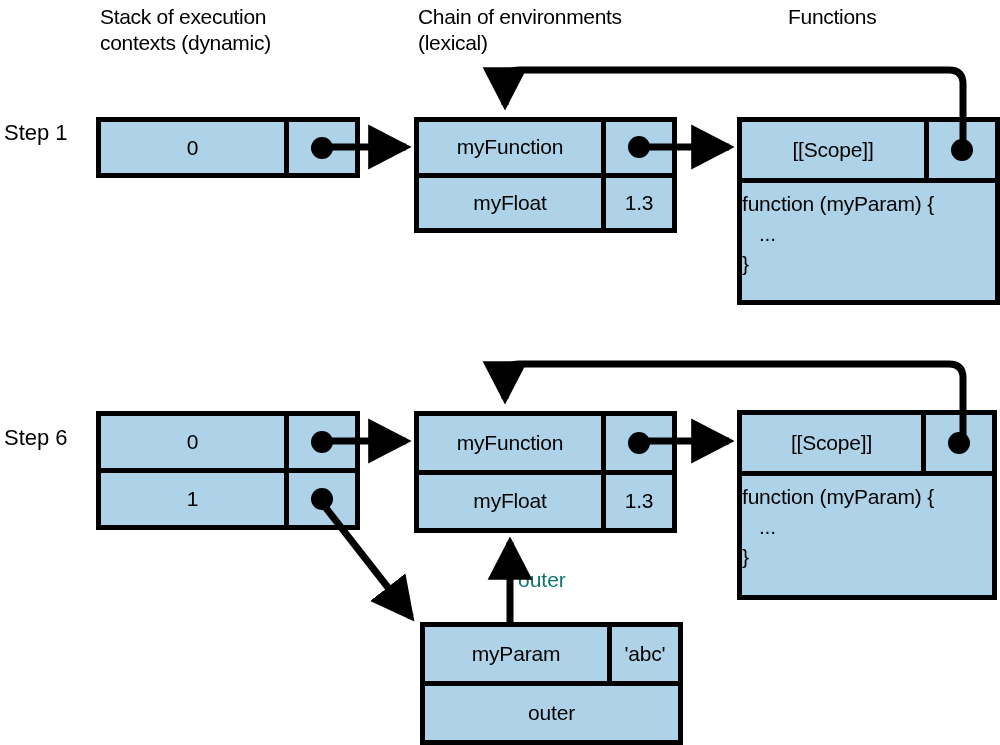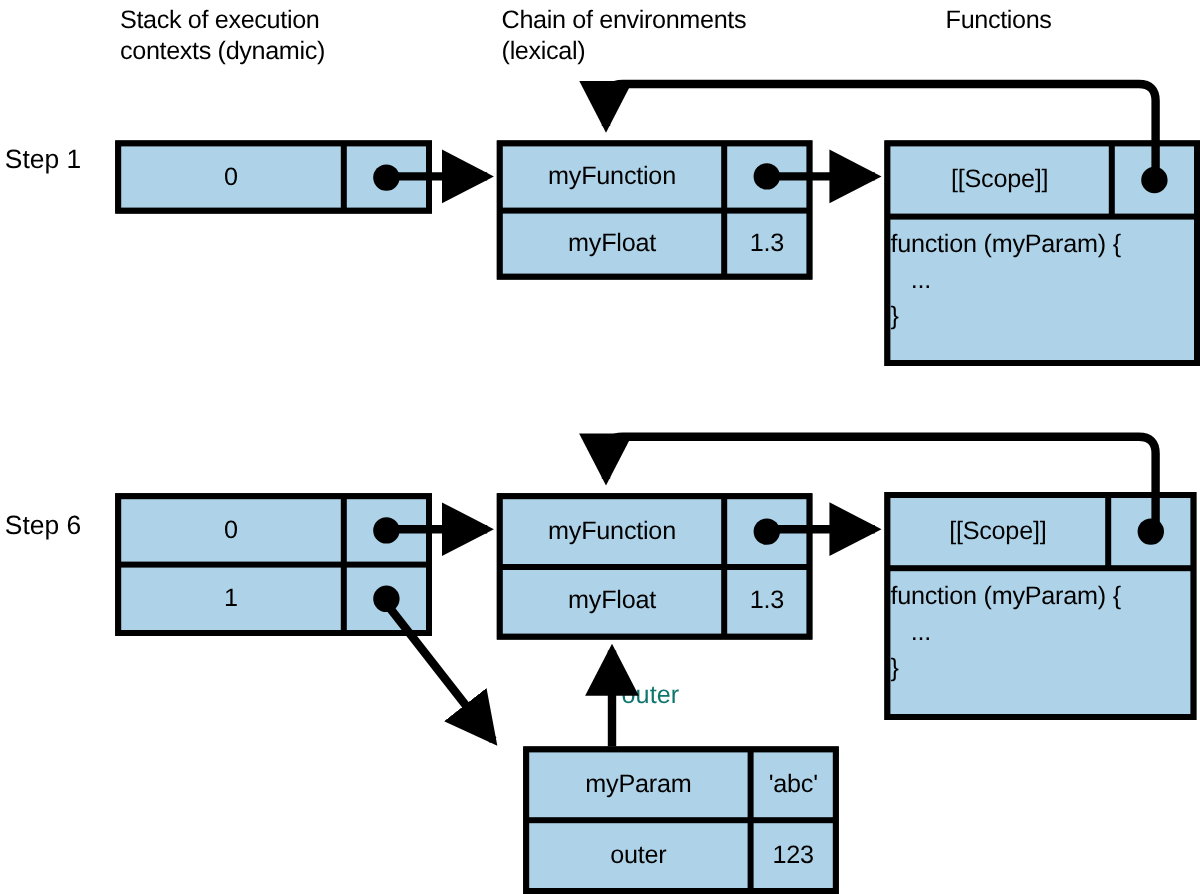--- a/index.html
+++ b/index.html
@@ -202,28 +202,27 @@
         <span class="dot"></span>
       </div>
     </div>
     <div class="row">
       <div class="cell code">function (myParam) {
    ...
 }</div>
     </div>
   </div>
 
-  <div class="box" id="s2-inner" style="left:436px; top:622px; width:263px; height:123px;">
+  <div class="box" id="s2-inner" style="left:420px; top:622px; width:263px; height:123px;">
     <div class="row">
       <div class="cell name">myParam</div>
       <div class="cell val-narrow">'abc'</div>
     </div>
     <div class="row">
       <div class="cell name">outer</div>
-      <div class="cell val-narrow">123</div>
     </div>
   </div>
 
   <div class="edge-label" id="label-outer">outer</div>
 
   <svg id="arrows" viewBox="0 0 1000 745">
     <defs>
       <marker id="ah" markerWidth="7" markerHeight="7" refX="5.4" refY="3.5" orient="auto" markerUnits="strokeWidth">
         <path d="M0,0.3 L6.2,3.5 L0,6.7 z" fill="#000000"></path>
       </marker>

